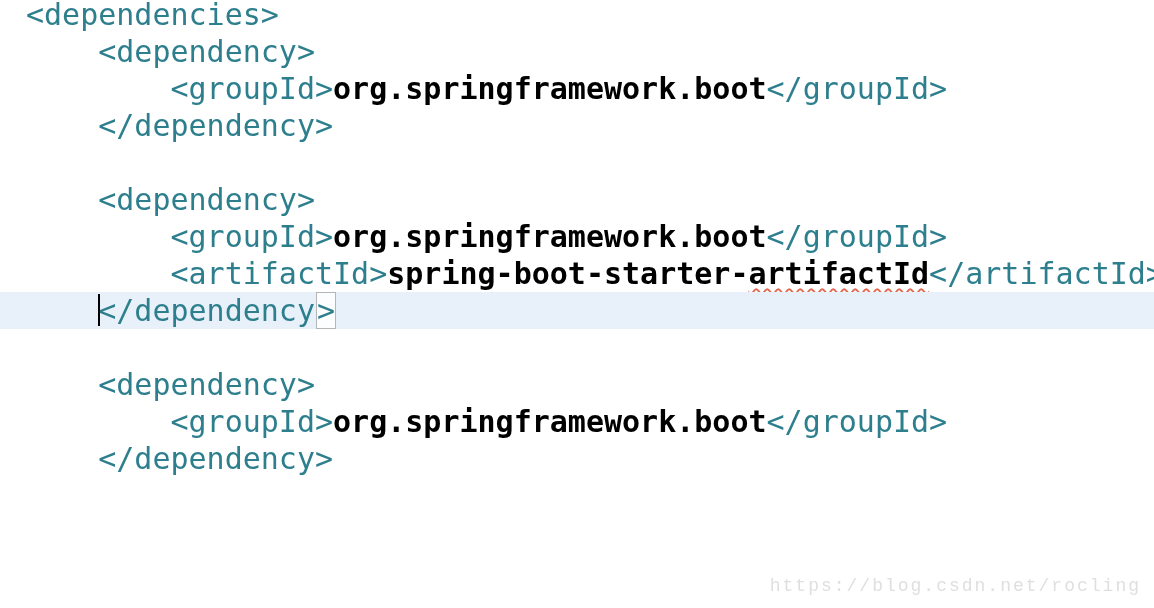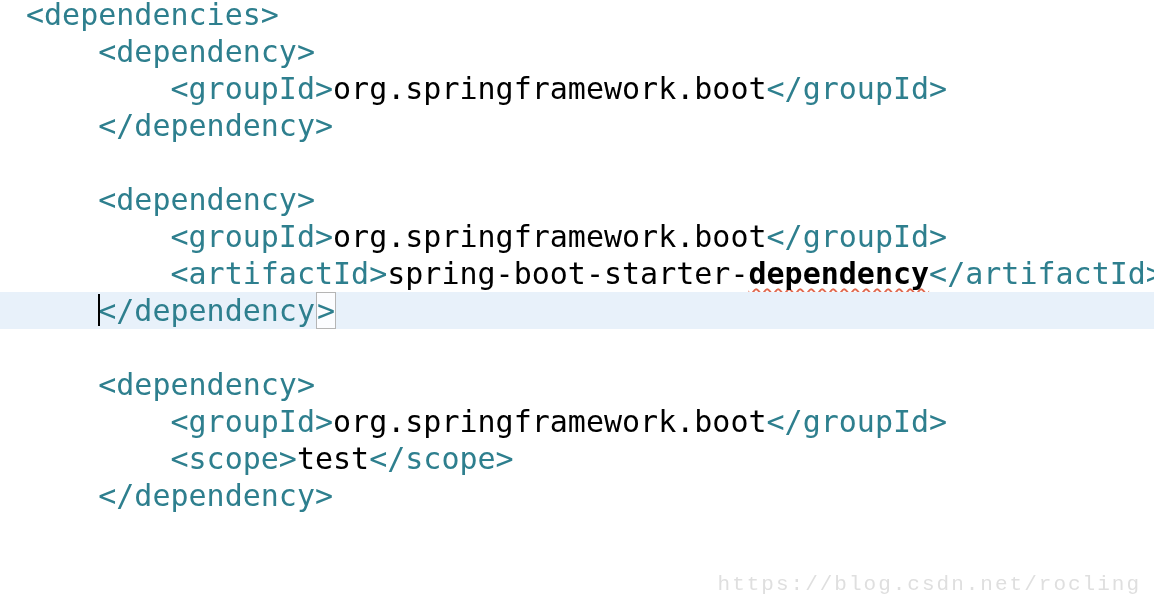--- a/index.html
+++ b/index.html
@@ -17,21 +17,21 @@
   .line{
     position:relative;
     height:37px;
     line-height:37px;
     white-space:pre;
     padding-left:26px;
     font-size:30px;
   }
   .line.hl{background:var(--highlight,#e8f1fa);}
   .seg-tag{color:var(--tag,#2e7f8e);font-weight:400;}
-  .seg-text{color:var(--text,#000000);font-weight:400;}
+  .seg-text{color:var(--text,#000000);font-weight:700;}
   .seg-error{
     color:var(--text,#000000);font-weight:700;
     text-decoration:underline wavy var(--squiggle,#e0694f);
     text-decoration-thickness:1.5px;
     text-underline-offset:4px;
     text-decoration-skip-ink:none;
   }
   .seg-plain{color:var(--text,#000000);}
   .seg-cursor{
     position:absolute;
@@ -41,39 +41,38 @@
   }
   .seg-box{
     border:1px solid var(--box_border,#b5b5b5);
     background:var(--box_bg,#fcfdff);
     margin-left:1px;
   }
   .watermark{
     position:absolute;
     right:13px;bottom:12px;
     font-family:"Liberation Mono", monospace;
-    font-size:21px;
+    font-size:18px;
     letter-spacing:2px;
     color:var(--watermark,#dfdfdf);
     white-space:nowrap;
   }
 </style>
 </head>
 <body style="--tag: #2e7f8e; --text: #000000; --highlight: #e8f1fa; --squiggle: #e0694f; --cursor: #000000; --box_border: #b5b5b5; --box_bg: #fcfdff; --watermark: #dfdfdf;">
 
 <div class="code">
     <div class="line"><span class="seg-tag">&lt;dependencies&gt;</span></div>
     <div class="line"><span class="seg-tag">    &lt;dependency&gt;</span></div>
     <div class="line"><span class="seg-tag">        &lt;groupId&gt;</span><span class="seg-text">org.springframework.boot</span><span class="seg-tag">&lt;/groupId&gt;</span></div>
     <div class="line"><span class="seg-tag">    &lt;/dependency&gt;</span></div>
     <div class="line">&nbsp;</div>
     <div class="line"><span class="seg-tag">    &lt;dependency&gt;</span></div>
     <div class="line"><span class="seg-tag">        &lt;groupId&gt;</span><span class="seg-text">org.springframework.boot</span><span class="seg-tag">&lt;/groupId&gt;</span></div>
-    <div class="line"><span class="seg-tag">        &lt;artifactId&gt;</span><span class="seg-text">spring-boot-starter-</span><span class="seg-error">dependency</span><span class="seg-tag">&lt;/artifactId&gt;</span></div>
+    <div class="line"><span class="seg-tag">        &lt;artifactId&gt;</span><span class="seg-text">spring-boot-starter-</span><span class="seg-error">artifactId</span><span class="seg-tag">&lt;/artifactId&gt;</span></div>
     <div class="line hl"><span class="seg-plain">    </span><span class="seg-cursor"></span><span class="seg-tag">&lt;/dependency</span><span class="seg-tag seg-box">&gt;</span></div>
     <div class="line">&nbsp;</div>
     <div class="line"><span class="seg-tag">    &lt;dependency&gt;</span></div>
     <div class="line"><span class="seg-tag">        &lt;groupId&gt;</span><span class="seg-text">org.springframework.boot</span><span class="seg-tag">&lt;/groupId&gt;</span></div>
-    <div class="line"><span class="seg-tag">        &lt;scope&gt;</span><span class="seg-text">test</span><span class="seg-tag">&lt;/scope&gt;</span></div>
     <div class="line"><span class="seg-tag">    &lt;/dependency&gt;</span></div>
   </div>
 
 <div class="watermark">https://blog.csdn.net/rocling</div>
 
 </body></html>

